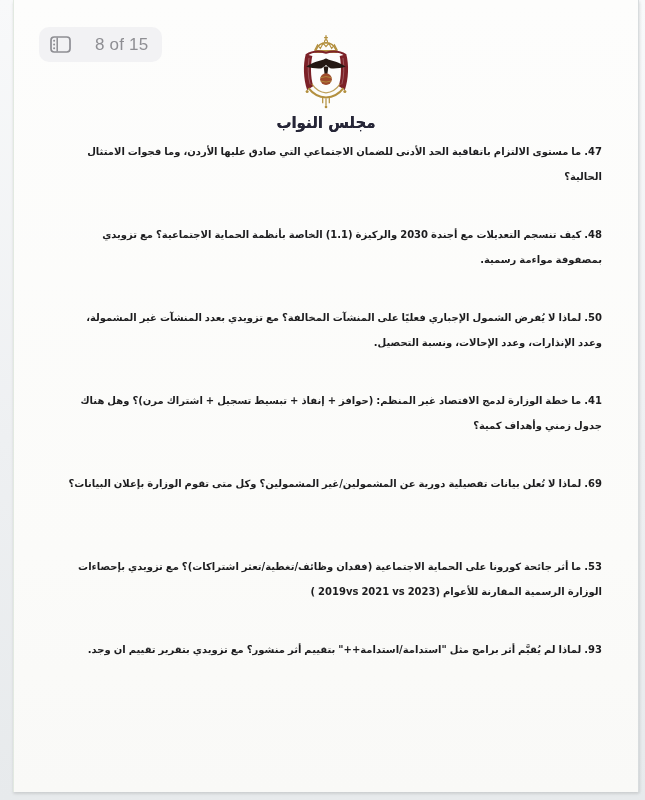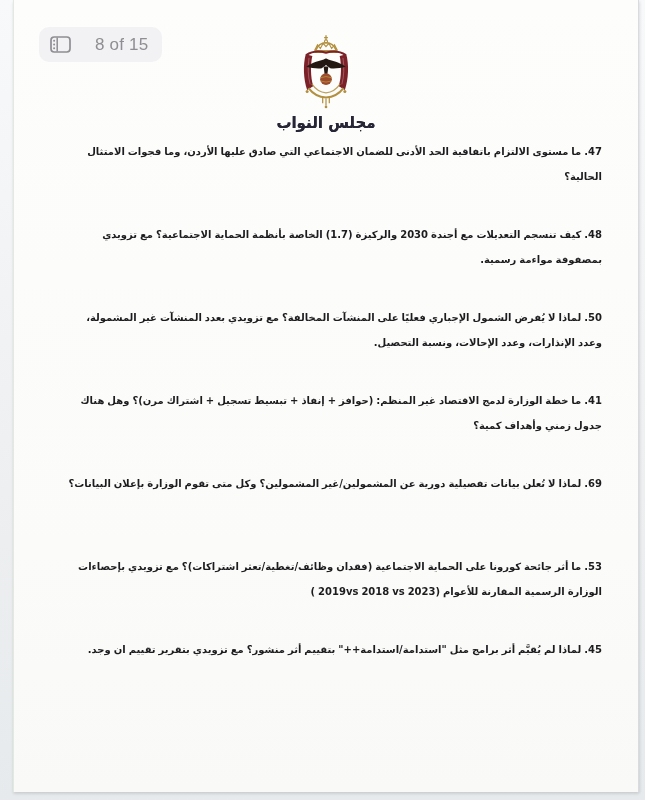--- a/index.html
+++ b/index.html
@@ -128,21 +128,21 @@
         <circle cx="35" cy="77" r="1.4" fill="var(--crest-gold)"></circle>
         <circle cx="15" cy="60.5" r="1.6" fill="var(--crest-gold)"></circle>
         <circle cx="55" cy="60.5" r="1.6" fill="var(--crest-gold)"></circle>
       </svg>
     </span>
     <div class="org-title">مجلس النواب</div>
   </div>
 
   <div class="questions">
     <div class="question">47. ما مستوى الالتزام باتفاقية الحد الأدنى للضمان الاجتماعي التي صادق عليها الأردن، وما فجوات الامتثال الحالية؟</div>
-    <div class="question">48. كيف تنسجم التعديلات مع أجندة 2030 والركيزة (1.7) الخاصة بأنظمة الحماية الاجتماعية؟ مع تزويدي بمصفوفة مواءمة رسمية.</div>
+    <div class="question">48. كيف تنسجم التعديلات مع أجندة 2030 والركيزة (1.1) الخاصة بأنظمة الحماية الاجتماعية؟ مع تزويدي بمصفوفة مواءمة رسمية.</div>
     <div class="question">50. لماذا لا يُفرض الشمول الإجباري فعليًا على المنشآت المخالفة؟ مع تزويدي بعدد المنشآت غير المشمولة، وعدد الإنذارات، وعدد الإحالات، ونسبة التحصيل.</div>
     <div class="question">41. ما خطة الوزارة لدمج الاقتصاد غير المنظم: (حوافز + إنفاذ + تبسيط تسجيل + اشتراك مرن)؟ وهل هناك جدول زمني وأهداف كمية؟</div>
     <div class="question">69. لماذا لا تُعلن بيانات تفصيلية دورية عن المشمولين/غير المشمولين؟ وكل متى تقوم الوزارة بإعلان البيانات؟</div>
-    <div class="question">53. ما أثر جائحة كورونا على الحماية الاجتماعية (فقدان وظائف/تغطية/تعثر اشتراكات)؟ مع تزويدي بإحصاءات الوزارة الرسمية المقارنة للأعوام (2019vs 2018 vs 2023 )</div>
-    <div class="question">45. لماذا لم يُقيَّم أثر برامج مثل "استدامة/استدامة++" بتقييم أثر منشور؟ مع تزويدي بتقرير تقييم ان وجد.</div>
+    <div class="question">53. ما أثر جائحة كورونا على الحماية الاجتماعية (فقدان وظائف/تغطية/تعثر اشتراكات)؟ مع تزويدي بإحصاءات الوزارة الرسمية المقارنة للأعوام (2019vs 2021 vs 2023 )</div>
+    <div class="question">93. لماذا لم يُقيَّم أثر برامج مثل "استدامة/استدامة++" بتقييم أثر منشور؟ مع تزويدي بتقرير تقييم ان وجد.</div>
   </div>
 
 </div>
 
 </body></html>

